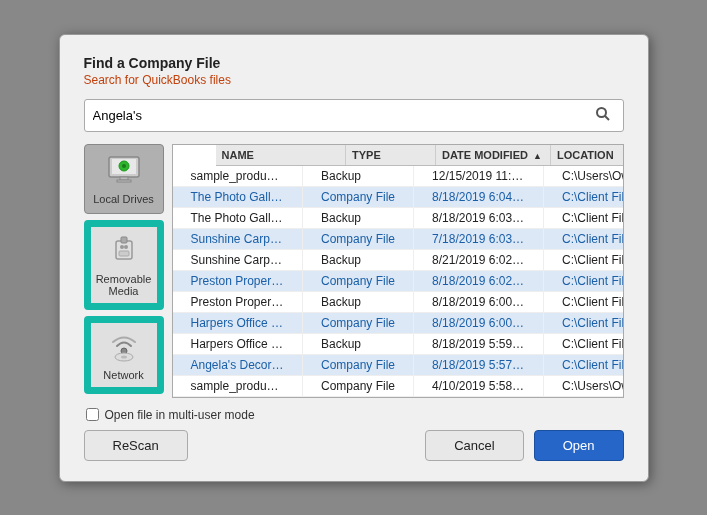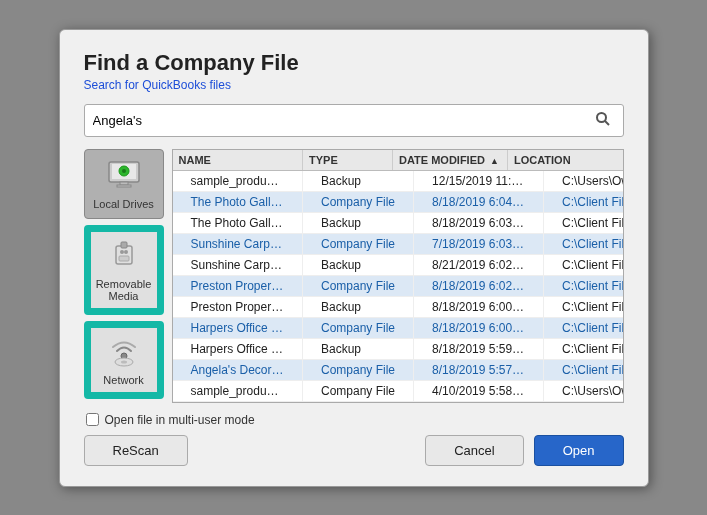--- a/index.html
+++ b/index.html
@@ -15,28 +15,28 @@
     }
     .dialog {
       background: #f0f0f0;
       border: 1px solid #999;
       border-radius: 6px;
       width: 590px;
       padding: 20px 24px 20px 24px;
       box-shadow: 2px 2px 12px rgba(0,0,0,0.4);
     }
     .dialog-title {
-      font-size: 22px;
+      font-size: 14px;
       font-weight: bold;
       color: #222;
       margin-bottom: 2px;
     }
     .dialog-subtitle {
       font-size: 12px;
-      color: #1d4ed8;
+      color: #c2410c;
       margin-bottom: 12px;
     }
     .search-row {
       display: flex;
       align-items: center;
       background: white;
       border: 1px solid #aaa;
       border-radius: 3px;
       padding: 4px 8px;
       margin-bottom: 12px;
@@ -251,21 +251,21 @@
 
             <ellipse cx="20" cy="28" rx="9" ry="4" fill="#ddd" stroke="#aaa" stroke-width="1"></ellipse>
             <ellipse cx="20" cy="28" rx="3" ry="1.5" fill="#bbb"></ellipse>
           </svg>
         </div>
         <span class="sidebar-label">Network</span>
       </div>
     </div>
 
     <div class="file-table-container">
-      <div style="overflow:hidden; flex-shrink:0;">
+      <div style="overflow:hidden; flex-shrink:0;margin-left:43px;">
         <table class="file-table">
           <colgroup>
             <col style="width:130px">
             <col style="width:90px">
             <col style="width:115px">
             <col style="width:auto">
           </colgroup>
           <thead>
             <tr>
               <th>NAME</th>

